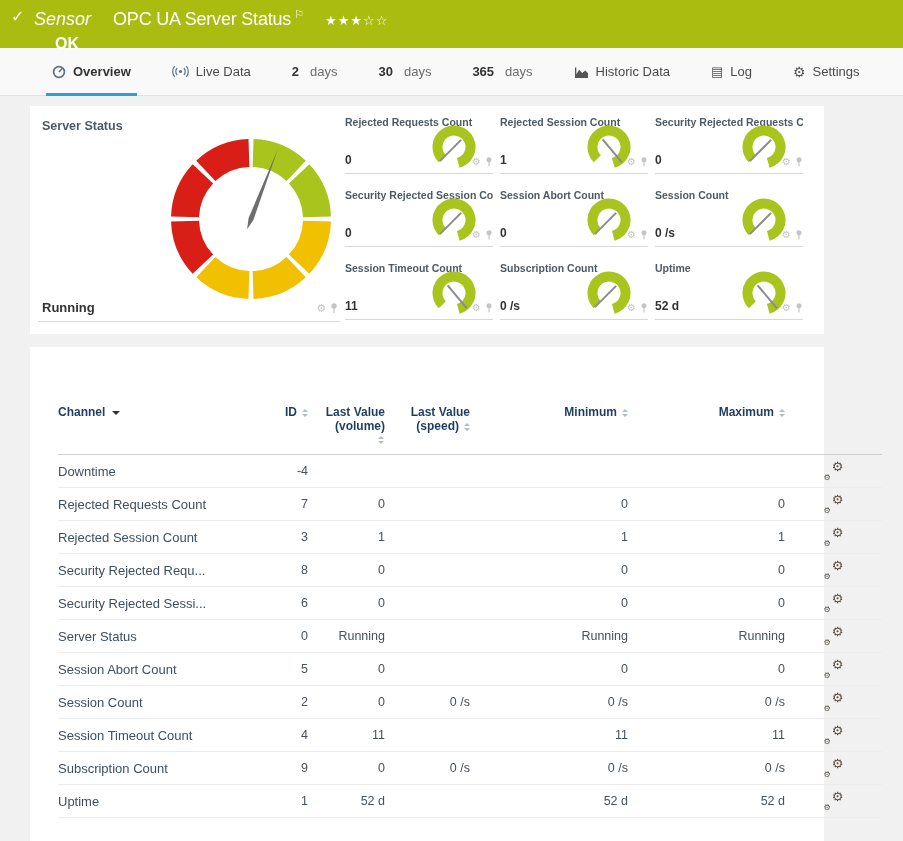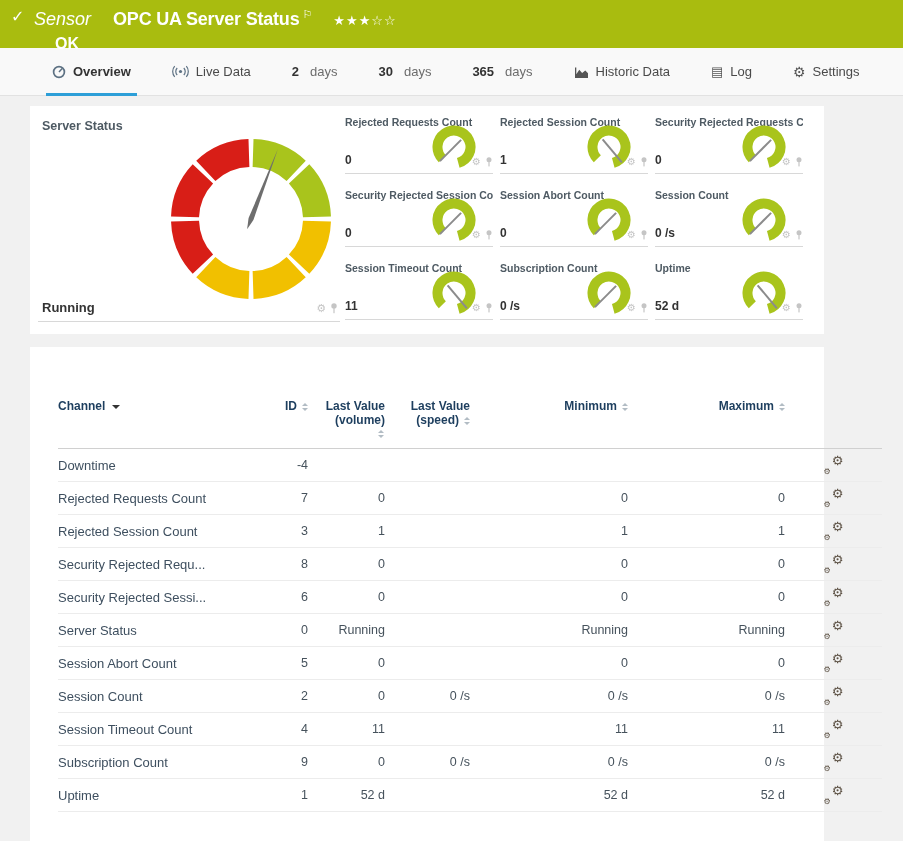--- a/index.html
+++ b/index.html
@@ -9,21 +9,21 @@
     -webkit-font-smoothing:antialiased;
   }
   .uicon{font-family:"DejaVu Sans",sans-serif;}
 
   
   .topbar{height:48px;background:#a9bc0f;position:relative;color:#fff;}
   .chk{position:absolute;left:11px;top:7px;font-size:16px;font-weight:bold;}
   .titleblock{padding:5px 0 0 34px;}
   .titleline{font-size:18px;line-height:20px;white-space:nowrap;}
   .kind{font-style:italic;font-weight:400;margin-right:22px;}
-  .sname{font-weight:bold;letter-spacing:-0.2px;}
+  .sname{font-weight:normal;letter-spacing:-0.2px;}
   .flag{font-size:11px;vertical-align:super;margin-left:3px;cursor:pointer;}
   .stars{font-size:13px;margin-left:16px;letter-spacing:1px;cursor:pointer;}
   .okline{font-size:16px;font-weight:bold;padding-left:21px;margin-top:4px;}
 
   
   .tabs{height:47px;background:#f9f9f9;border-bottom:1px solid #e2e2e2;
         display:flex;align-items:center;padding-left:52px;}
   .tab{display:flex;align-items:center;gap:7px;font-size:13px;color:#4a4a4a;
        height:100%;position:relative;margin-right:41px;cursor:pointer;white-space:nowrap;}
   .tab .ticon{color:#5d7183;display:inline-flex;}
@@ -50,21 +50,21 @@
   
   .mini{position:absolute;width:148px;height:58px;}
   .mini::after{content:"";position:absolute;left:0;right:0;bottom:0;height:1px;background:#d8d8d8;}
   .mtitle{font-size:10.5px;font-weight:bold;color:#4e5a63;white-space:nowrap;overflow:hidden;}
   .marc{position:absolute;right:12px;top:9px;}
   .mvalue{position:absolute;left:0;bottom:7px;font-size:12px;font-weight:bold;color:#333;}
   .micons{position:absolute;right:0;bottom:7px;color:#c5c5c5;display:inline-flex;align-items:center;gap:4px;}
   .micons .gear{font-size:10px;cursor:pointer;}
 
   
-  .chtable{position:absolute;left:28px;top:10px;width:824px;border-collapse:collapse;table-layout:fixed;}
+  .chtable{position:absolute;left:28px;top:16px;width:824px;border-collapse:collapse;table-layout:fixed;}
   .chtable th{vertical-align:top;padding:42px 0 10px 0;border-bottom:1px solid #d0d0d0;
               font-size:12px;color:#1d3e5e;font-weight:bold;text-align:right;}
   .chtable th.th-channel{text-align:left;}
   .chtable th.th-icon{border-bottom:1px solid #d0d0d0;}
   .chtable td{height:32px;padding:0;border-bottom:1px solid #ececec;font-size:12.5px;
               color:#46525c;text-align:right;}
   .chtable td.td-channel{text-align:left;font-size:13px;color:#3e4f5f;white-space:nowrap;overflow:hidden;}
   .chtable td.td-icon{text-align:center;}
   .caret{display:inline-block;width:0;height:0;border:4px solid transparent;border-top-color:#333;
          margin-left:7px;vertical-align:middle;position:relative;top:2px;}

